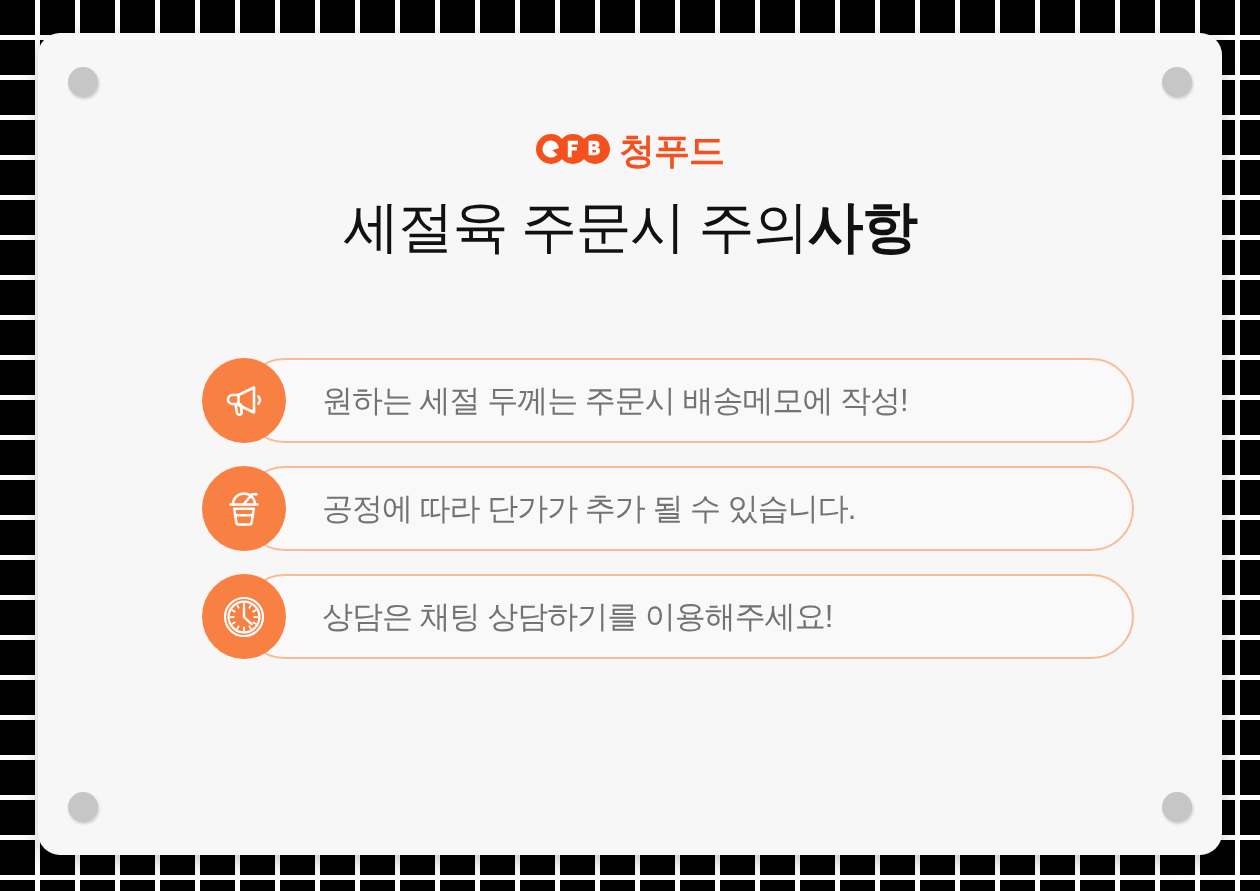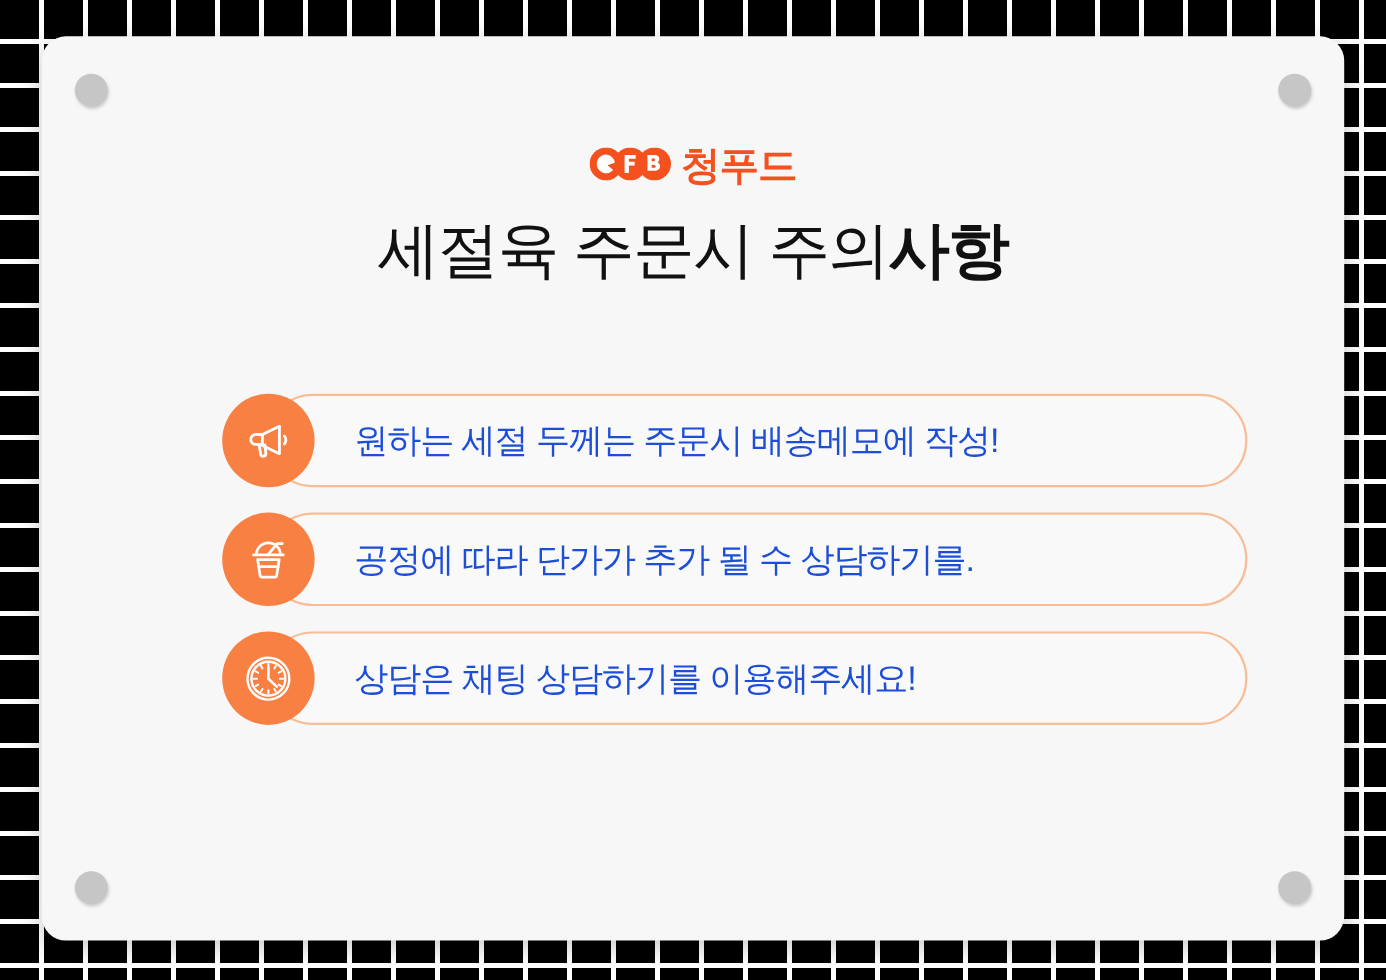--- a/index.html
+++ b/index.html
@@ -130,21 +130,21 @@
     border: 2px solid #f8bc97;
     border-radius: 44px;
     background: #f9f9f9;
     box-sizing: border-box;
     display: flex;
     align-items: center;
   }
   .notice-text {
     padding-left: 78px;
     font-size: 31px;
-    color: #1d4ed8;
+    color: #737373;
     letter-spacing: -1px;
     white-space: nowrap;
   }
   .notice-icon {
     position: absolute;
     left: 0;
     top: 0;
     width: 84px;
     height: 85px;
     border-radius: 50%;
@@ -201,21 +201,21 @@
             <path d="M17.5 17h-6a4.5 4.5 0 0 0 0 9h6"></path>
             <path d="M14.5 26.3 16 35a2.4 2.4 0 0 0 4.7-.6l-.9-7.9"></path>
             <path d="M37.5 18.5a5.2 5.2 0 0 1 0 7"></path>
           </svg>
         </div>
       </div>
 
 
       <div class="notice-row">
         <div class="notice-pill">
-          <span class="notice-text">공정에 따라 단가가 추가 될 수 상담하기를.</span>
+          <span class="notice-text">공정에 따라 단가가 추가 될 수 있습니다.</span>
         </div>
         <div class="notice-icon">
           <svg width="46" height="46" viewBox="0 0 46 46" fill="none" stroke="#ffffff" stroke-width="2.5" stroke-linecap="round" stroke-linejoin="round">
             <path d="M12 18.5a11 11 0 0 1 22 0"></path>
             <line x1="9.5" y1="18.5" x2="36.5" y2="18.5"></line>
             <path d="M13.2 22.8h19.6l-2.3 14.4a1.6 1.6 0 0 1-1.6 1.4H17.1a1.6 1.6 0 0 1-1.6-1.4z"></path>
             <line x1="14.2" y1="29.2" x2="31.8" y2="29.2"></line>
             <path d="M22.5 18.5 31 8.2h4.6"></path>
           </svg>
         </div>

